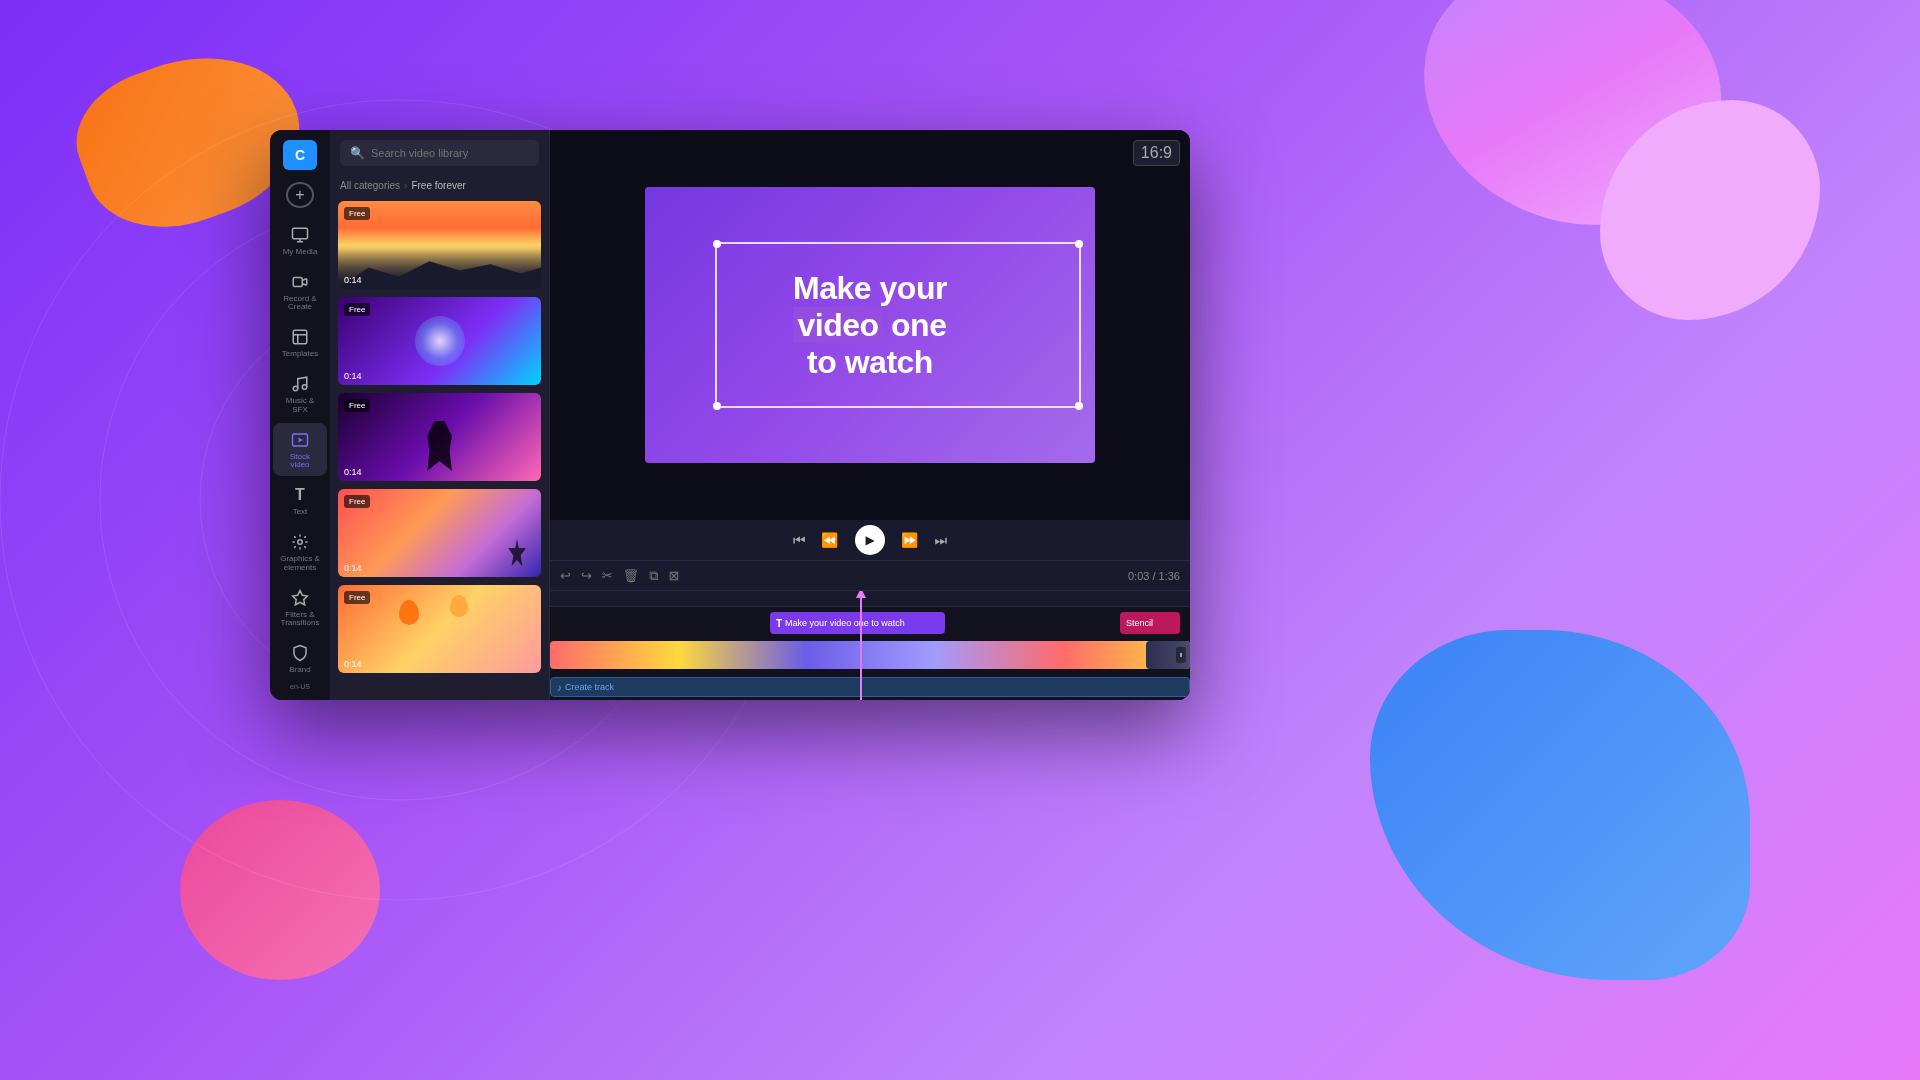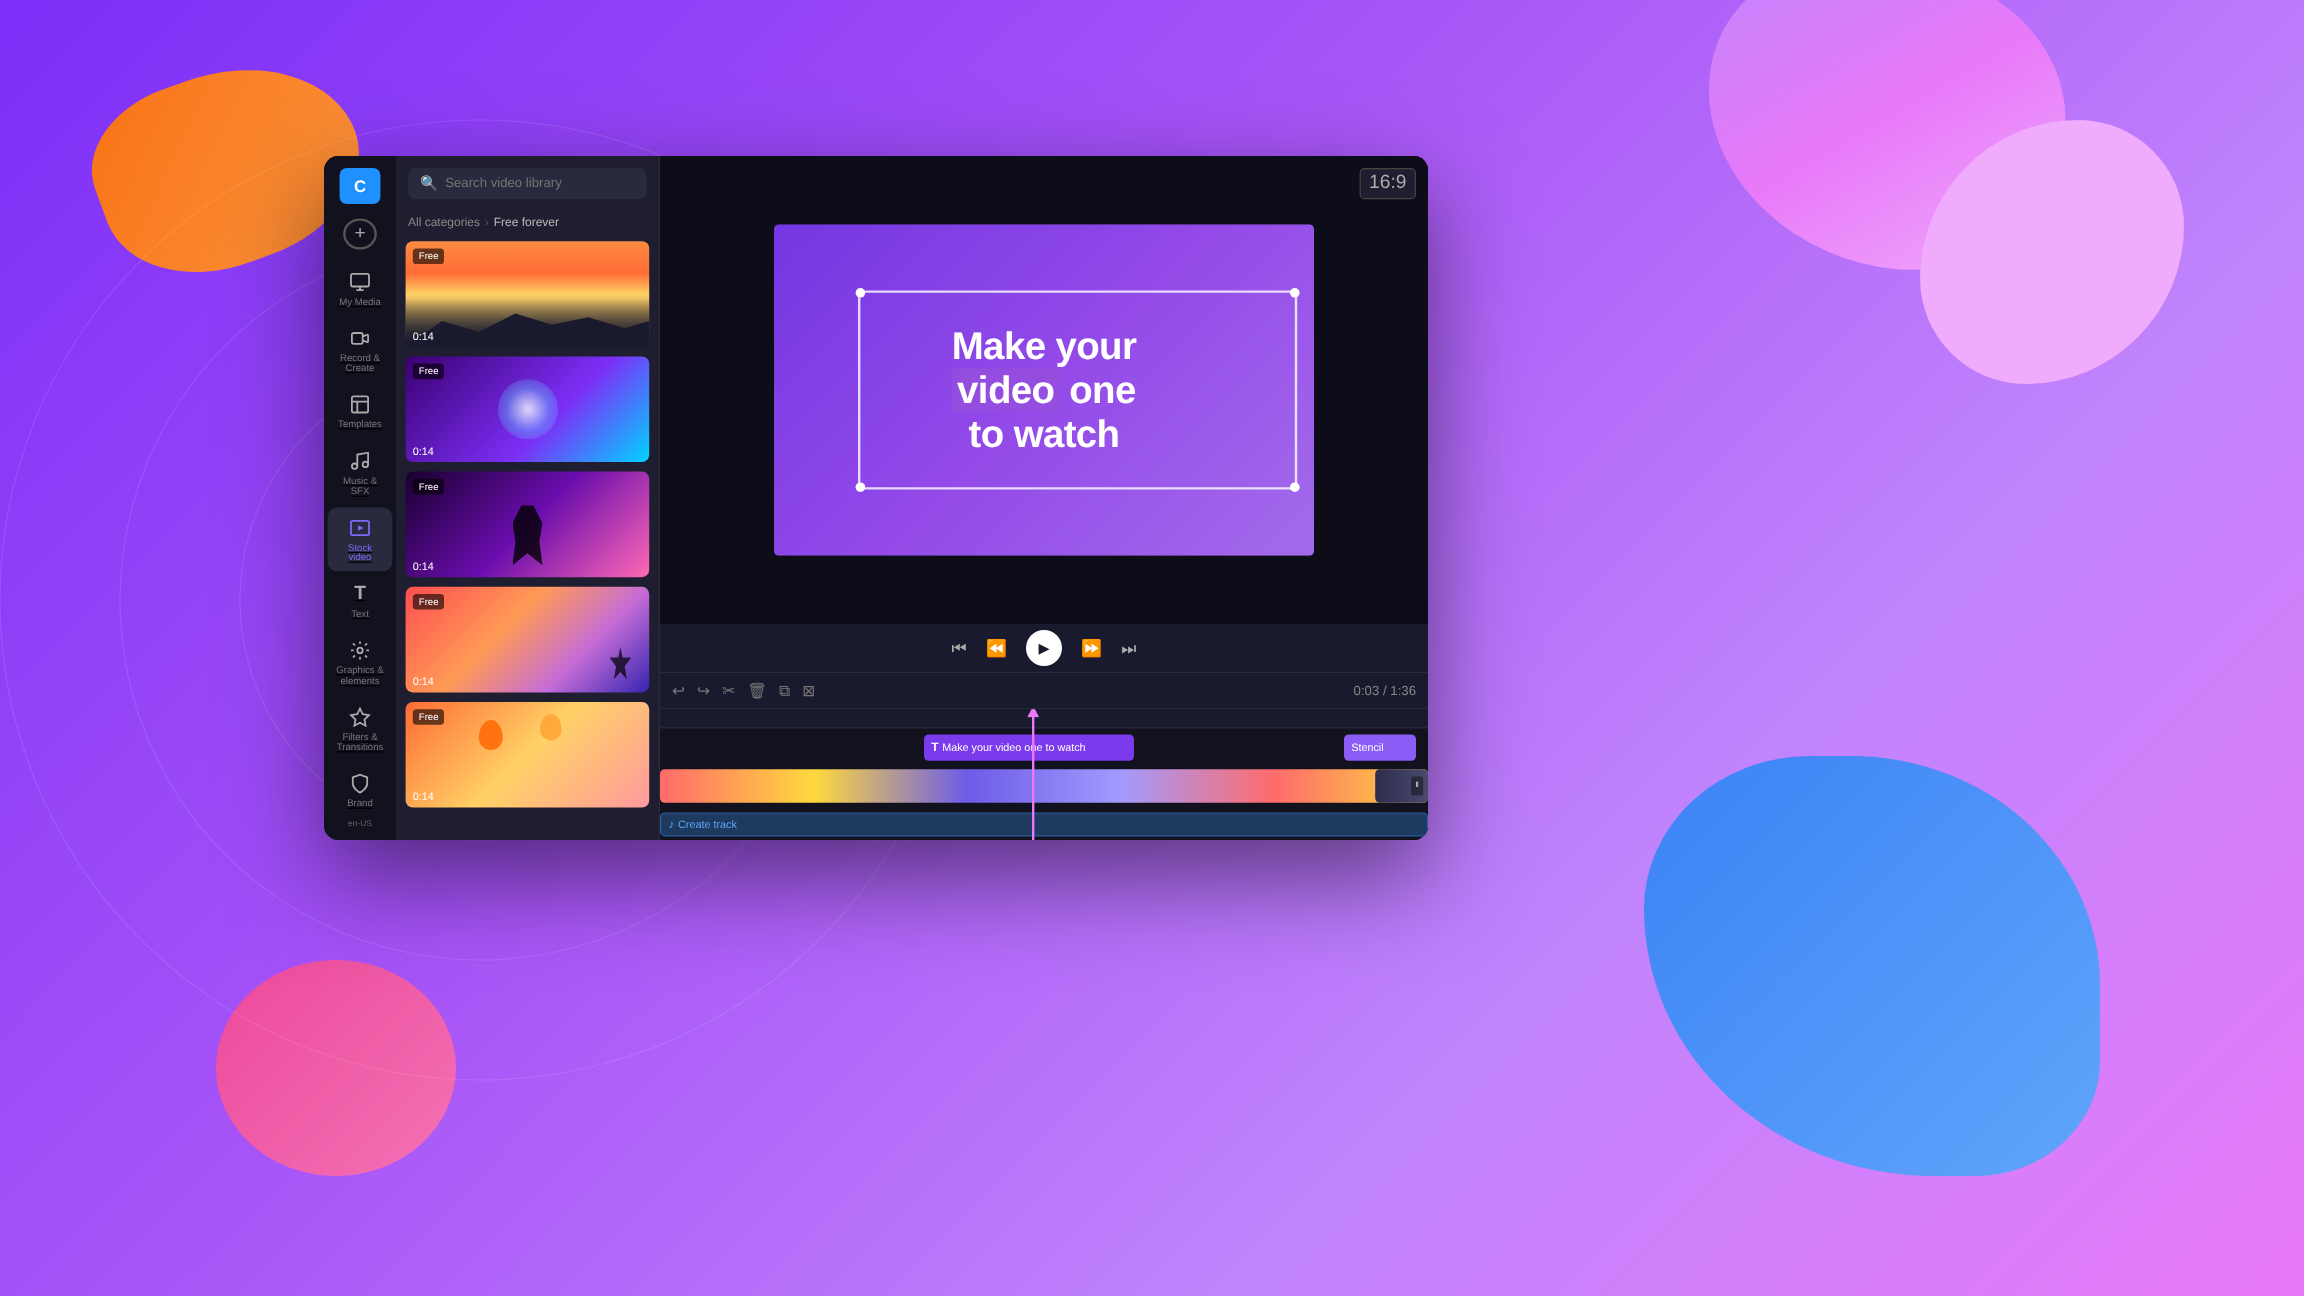--- a/index.html
+++ b/index.html
@@ -94,21 +94,20 @@
     }
     .sidebar-item {
       display: flex;
       flex-direction: column;
       align-items: center;
       gap: 2px;
       padding: 6px 4px;
       border-radius: 8px;
       cursor: pointer;
       width: 54px;
-      text-decoration: underline;
     }
     .sidebar-item.active { background: #2a2a3e; }
     .sidebar-item .icon-wrap {
       width: 22px; height: 22px;
       display: flex; align-items: center; justify-content: center;
       color: #aaa; font-size: 16px;
     }
     .sidebar-item.active .icon-wrap { color: #7c6af7; }
     .sidebar-item .label {
       font-size: 8px; color: #777; text-align: center; line-height: 1.1;
@@ -412,21 +411,21 @@
     }
     .text-track-clip::before {
       content: 'T';
       font-weight: bold; font-size: 10px;
     }
     .stencil-clip {
       position: absolute;
       right: 10px;
       height: 22px;
       width: 60px;
-      background: #8b5cf6;
+      background: #be185d;
       border-radius: 4px;
       display: flex; align-items: center;
       padding: 0 6px;
       font-size: 9px;
       color: white;
       gap: 3px;
       margin-left: 41px;
     }
     .video-track-clip {
       position: absolute;

